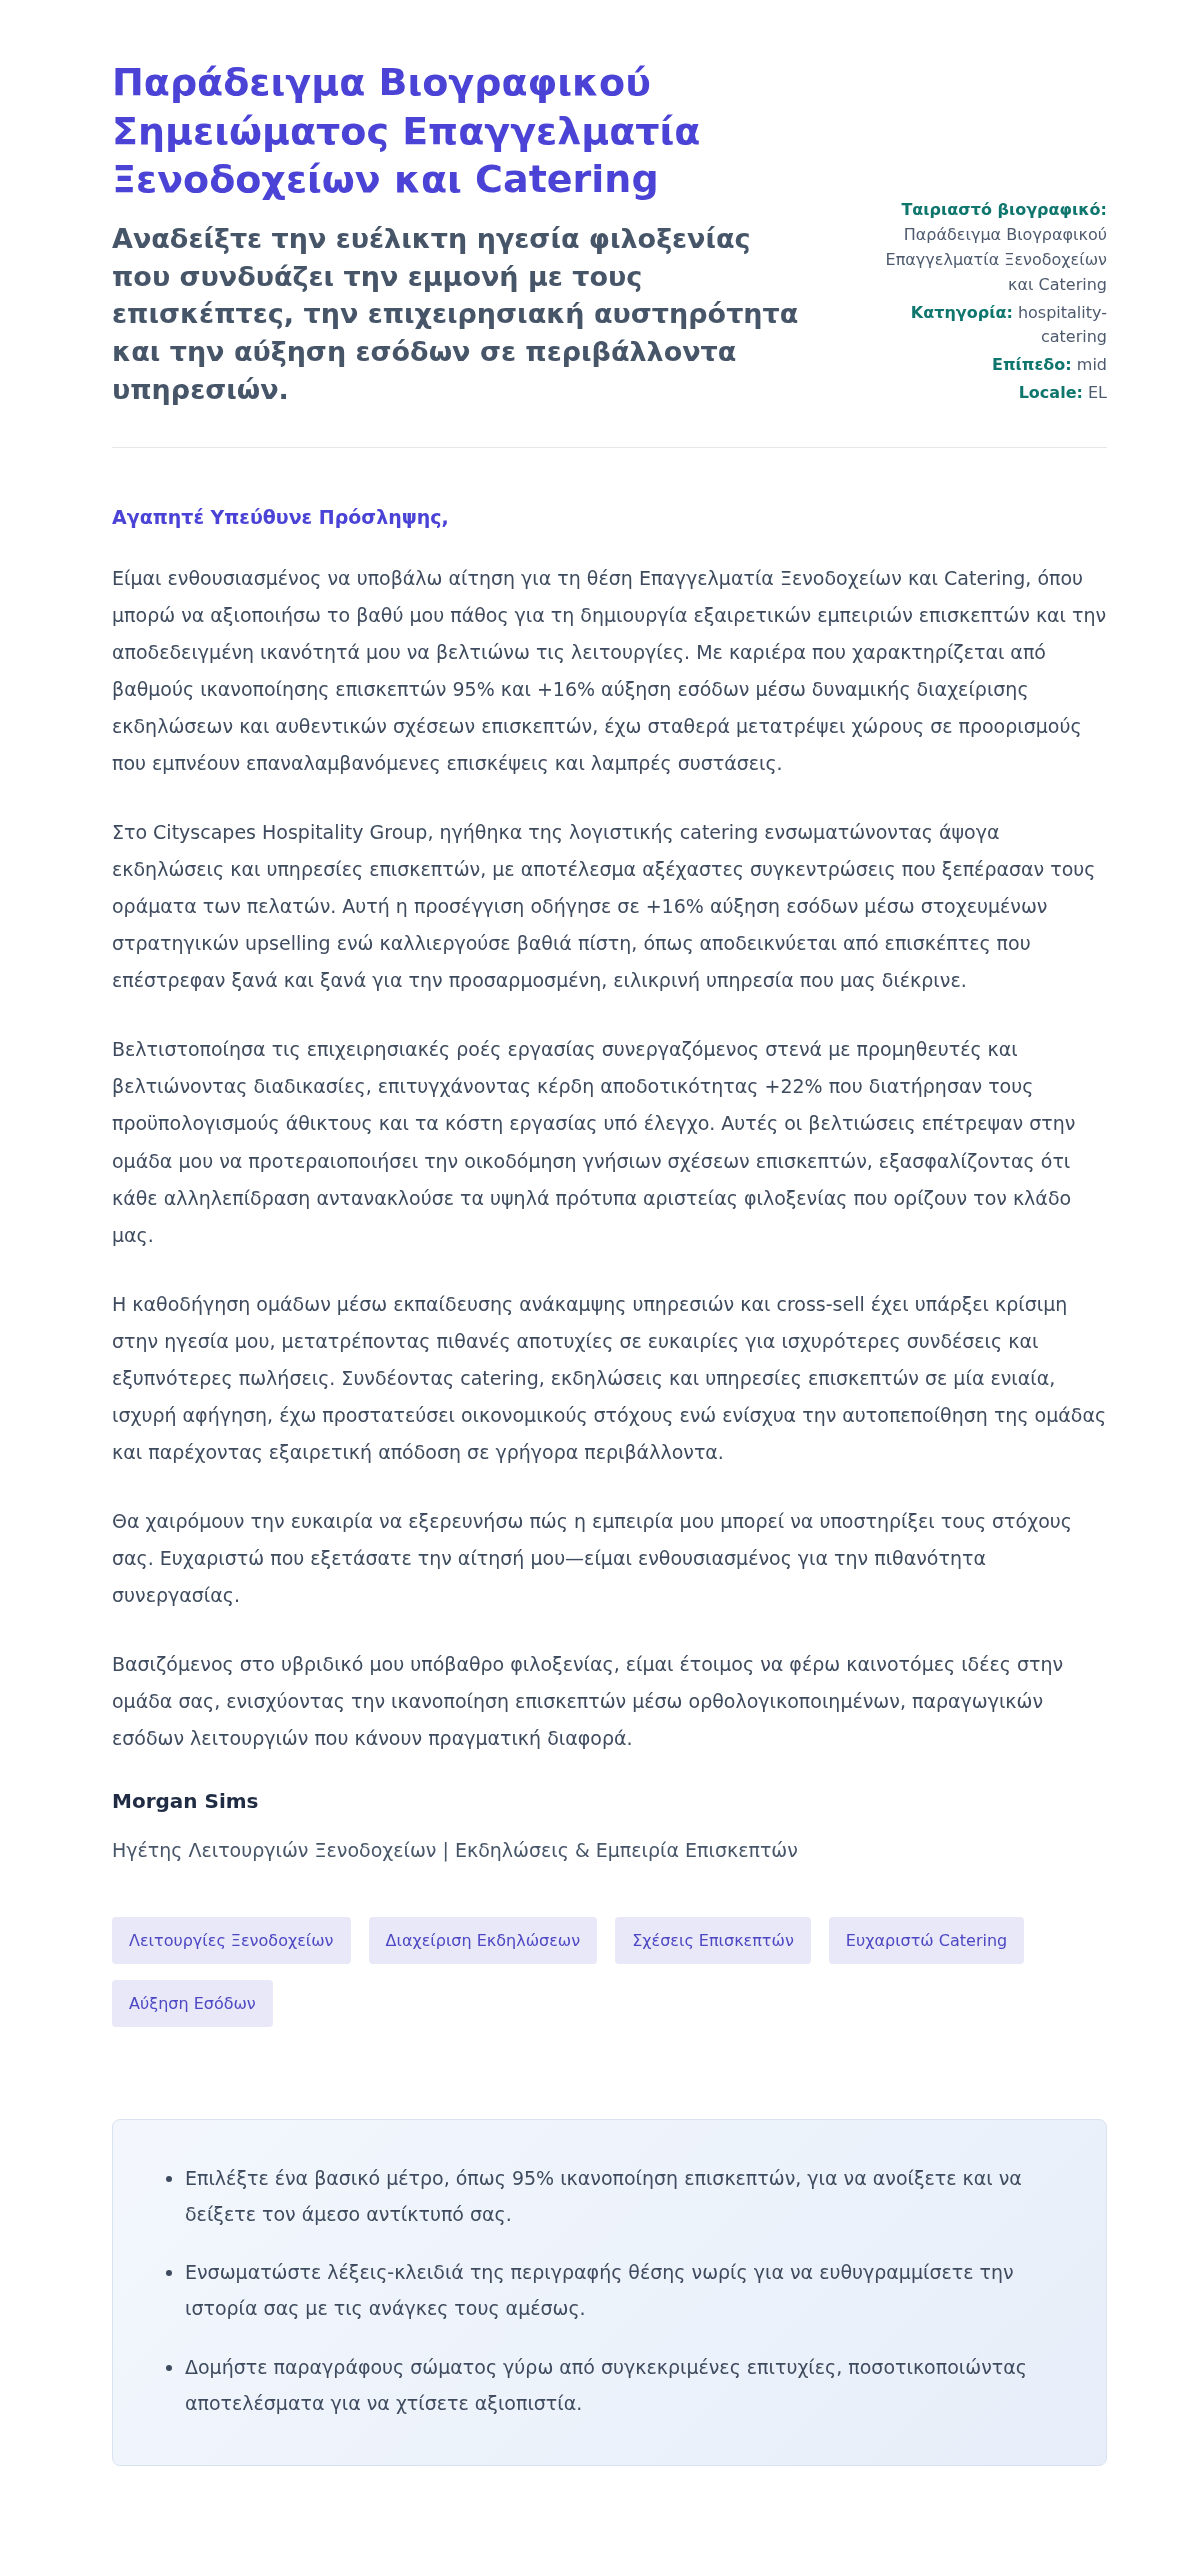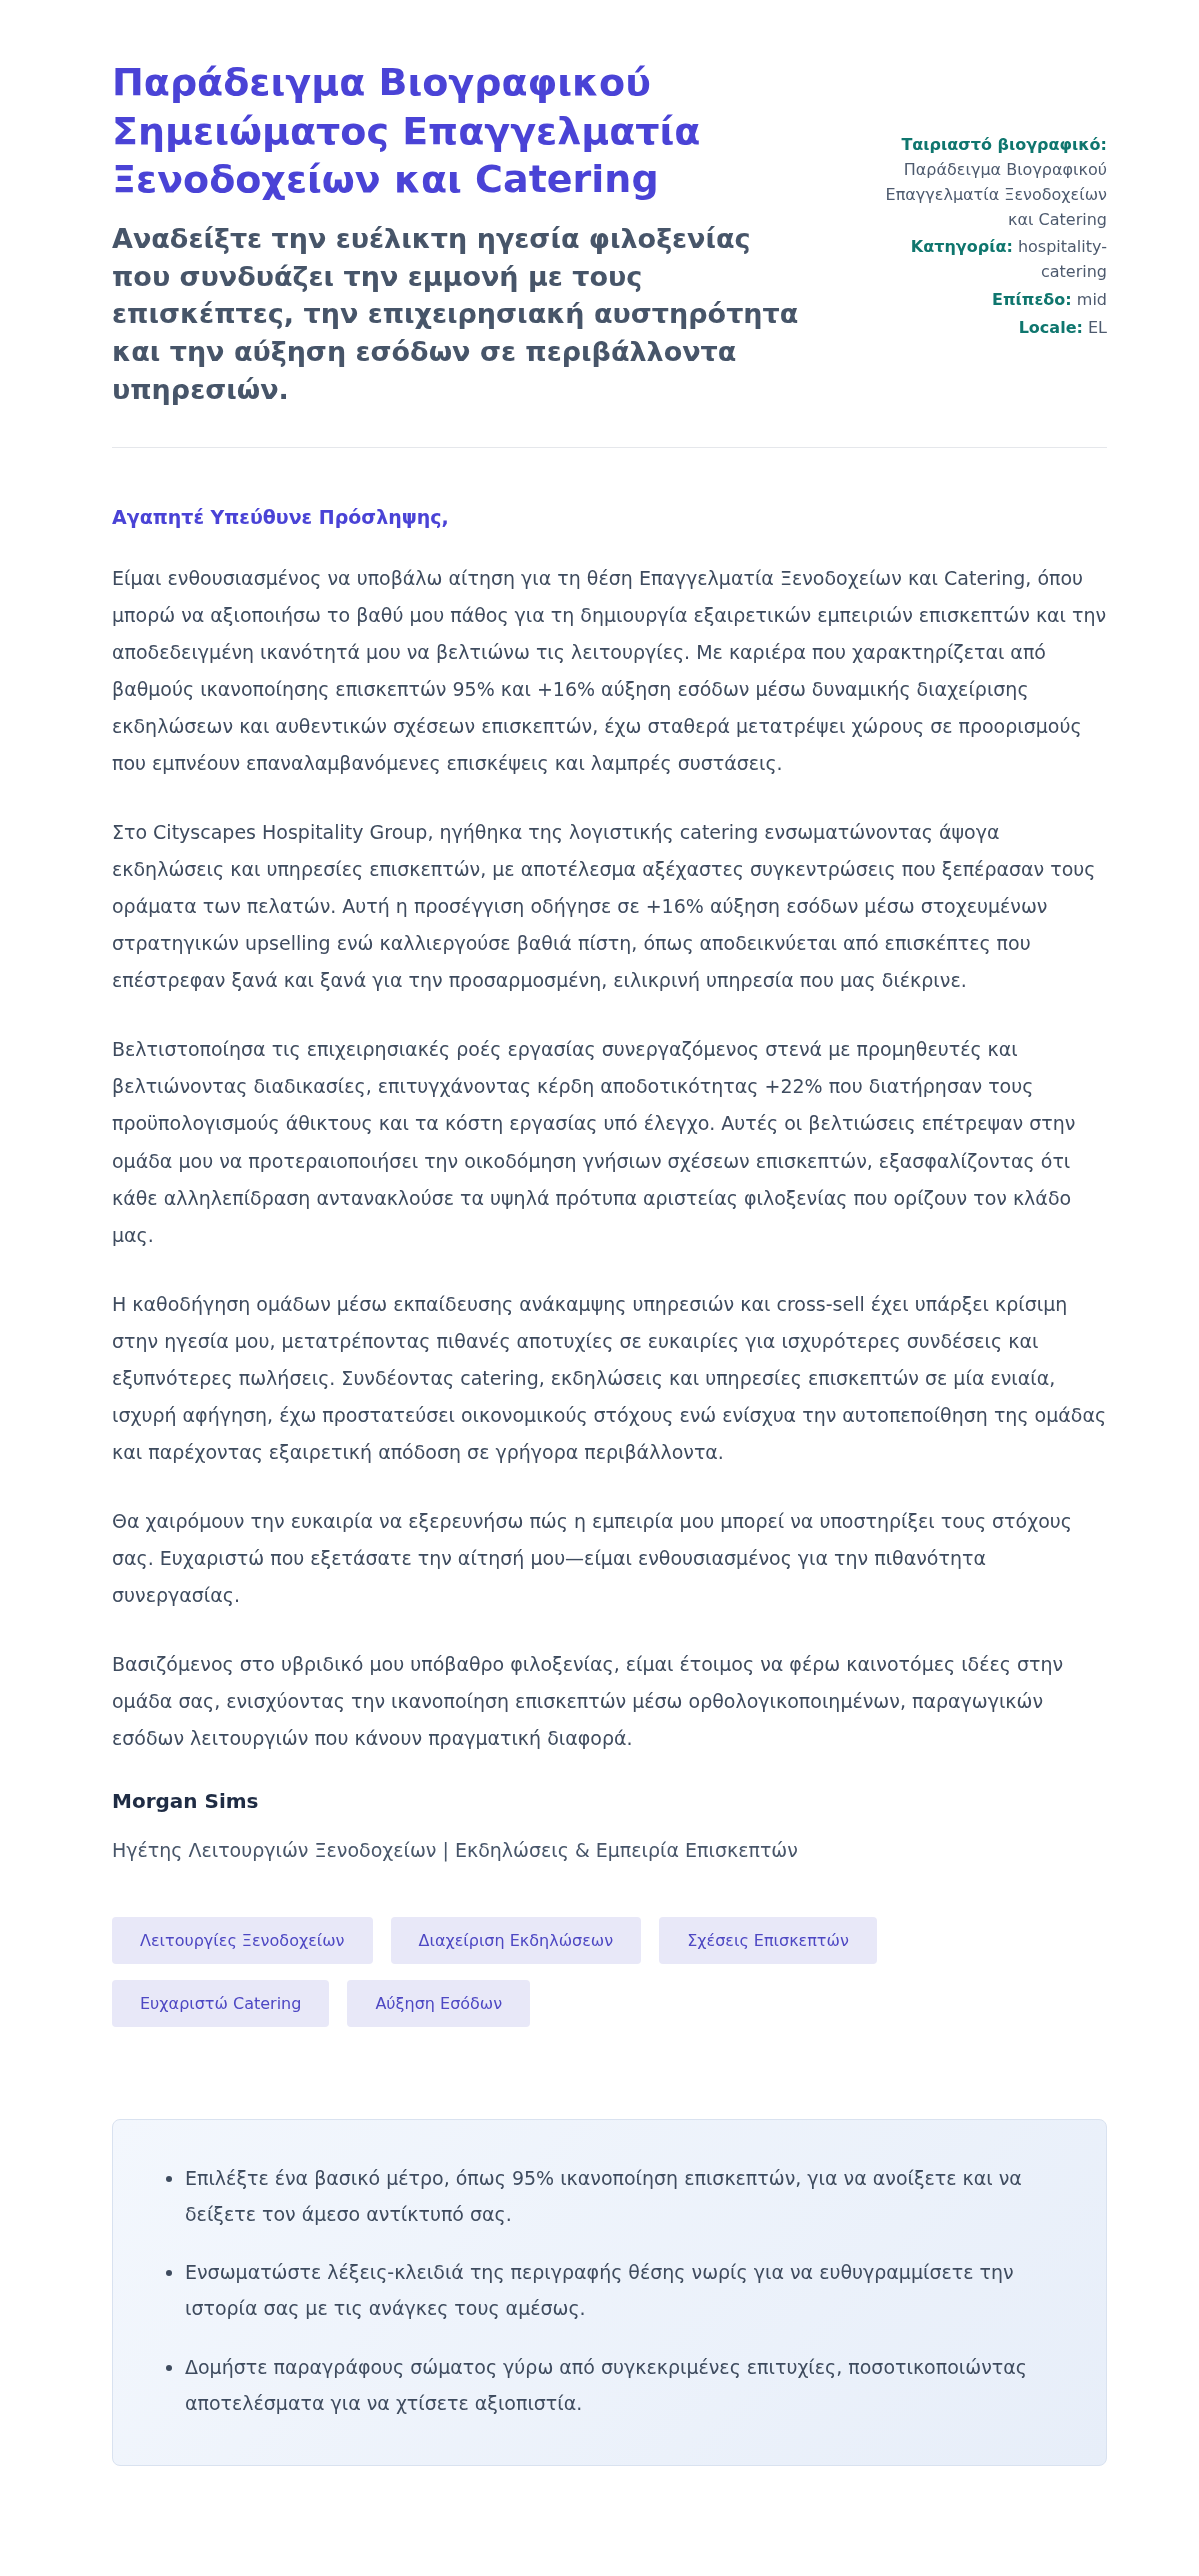--- a/index.html
+++ b/index.html
@@ -14,21 +14,21 @@
   html, body { background: #ffffff; }
   body {
     width: 1199px;
     min-height: 2576px;
     font-family: "DejaVu Sans", "Liberation Sans", sans-serif;
     color: var(--body-text);
   }
   .page { padding: 58px 92px 70px 112px; }
 
   
-  .header { display: flex; align-items: center; gap: 48px; }
+  .header { display: flex; align-items: flex-end; gap: 48px; }
   .header-left { flex: 1 1 auto; min-width: 0; }
   .page-title {
     color: var(--accent);
     font-size: 38px;
     font-weight: 700;
     line-height: 1.28;
     margin: 0 0 16px 0;
     max-width: 640px;
   }
   .page-subtitle {
@@ -89,21 +89,21 @@
     display: flex;
     flex-wrap: wrap;
     gap: 16px 18px;
     max-width: 999px;
   }
   .tag {
     display: inline-block;
     background: var(--chip-bg);
     color: var(--chip-text);
     font-size: 16px;
-    padding: 14px 28px;
+    padding: 14px 17px;
     border-radius: 4px;
     white-space: nowrap;
   }
 
   
   .tips-box {
     margin-top: 92px;
     background: linear-gradient(135deg, var(--tip-start) 0%, var(--tip-end) 100%);
     border: 1px solid #d9e2f0;
     border-radius: 8px;

